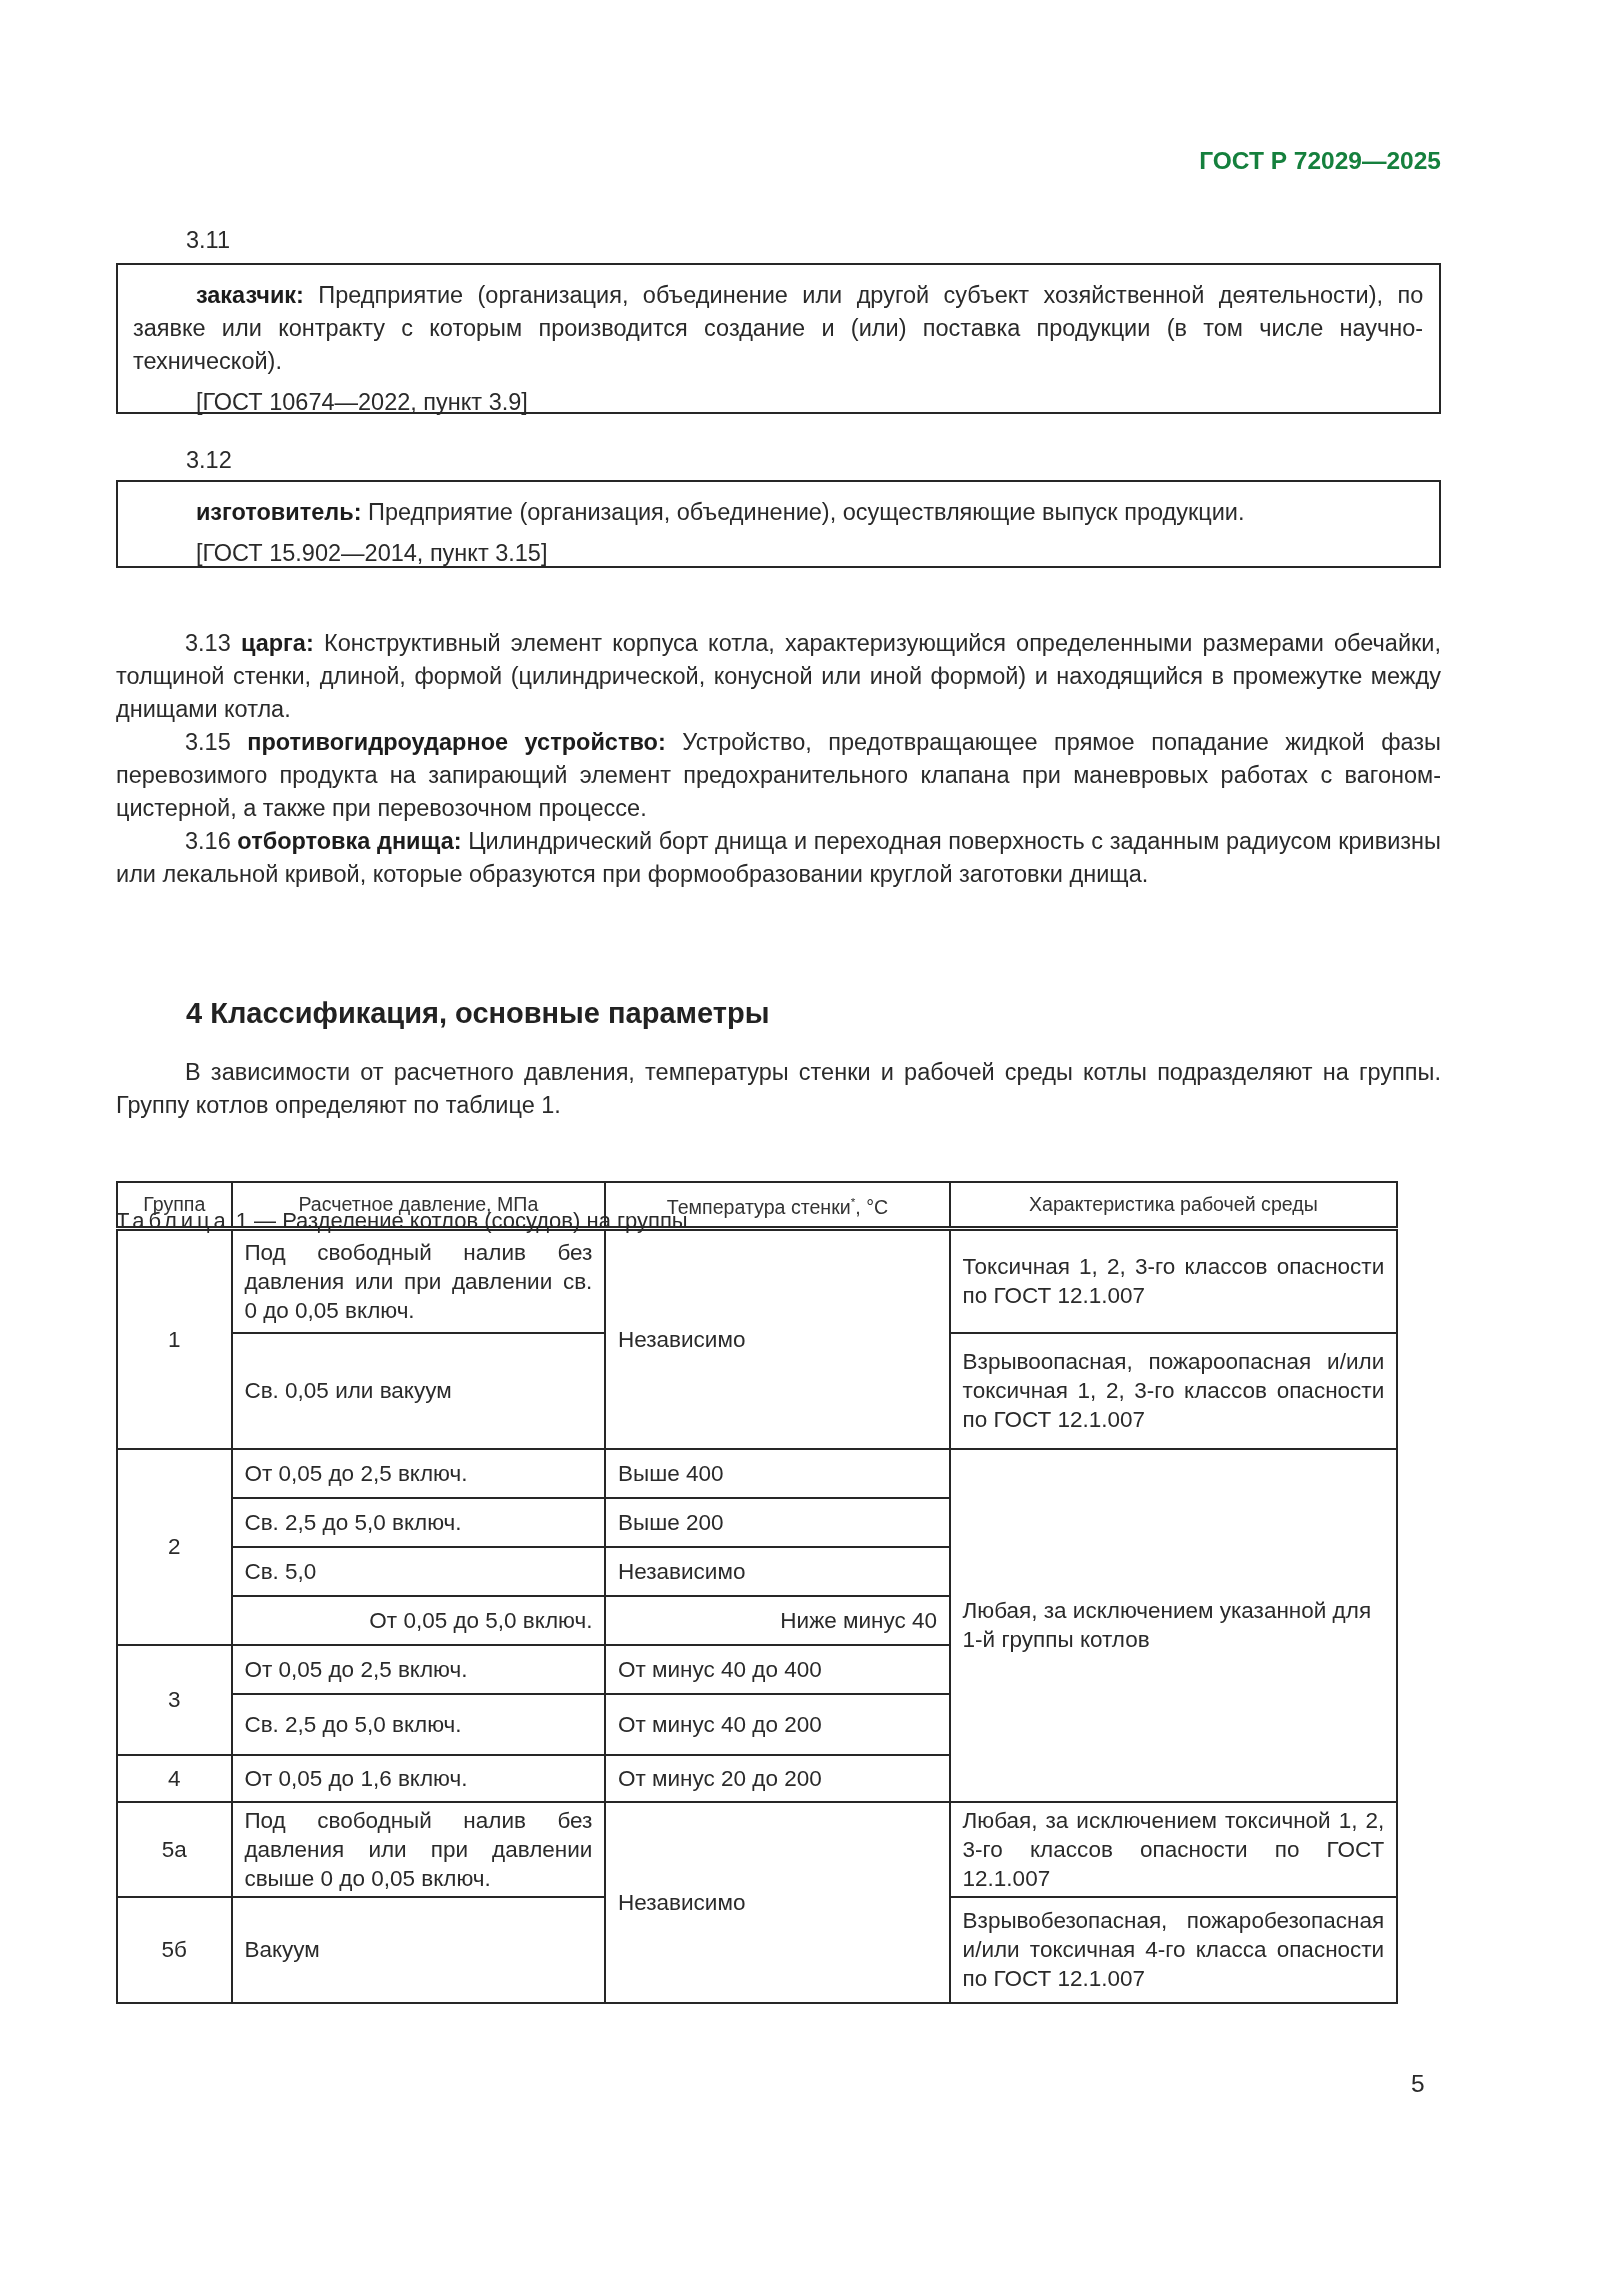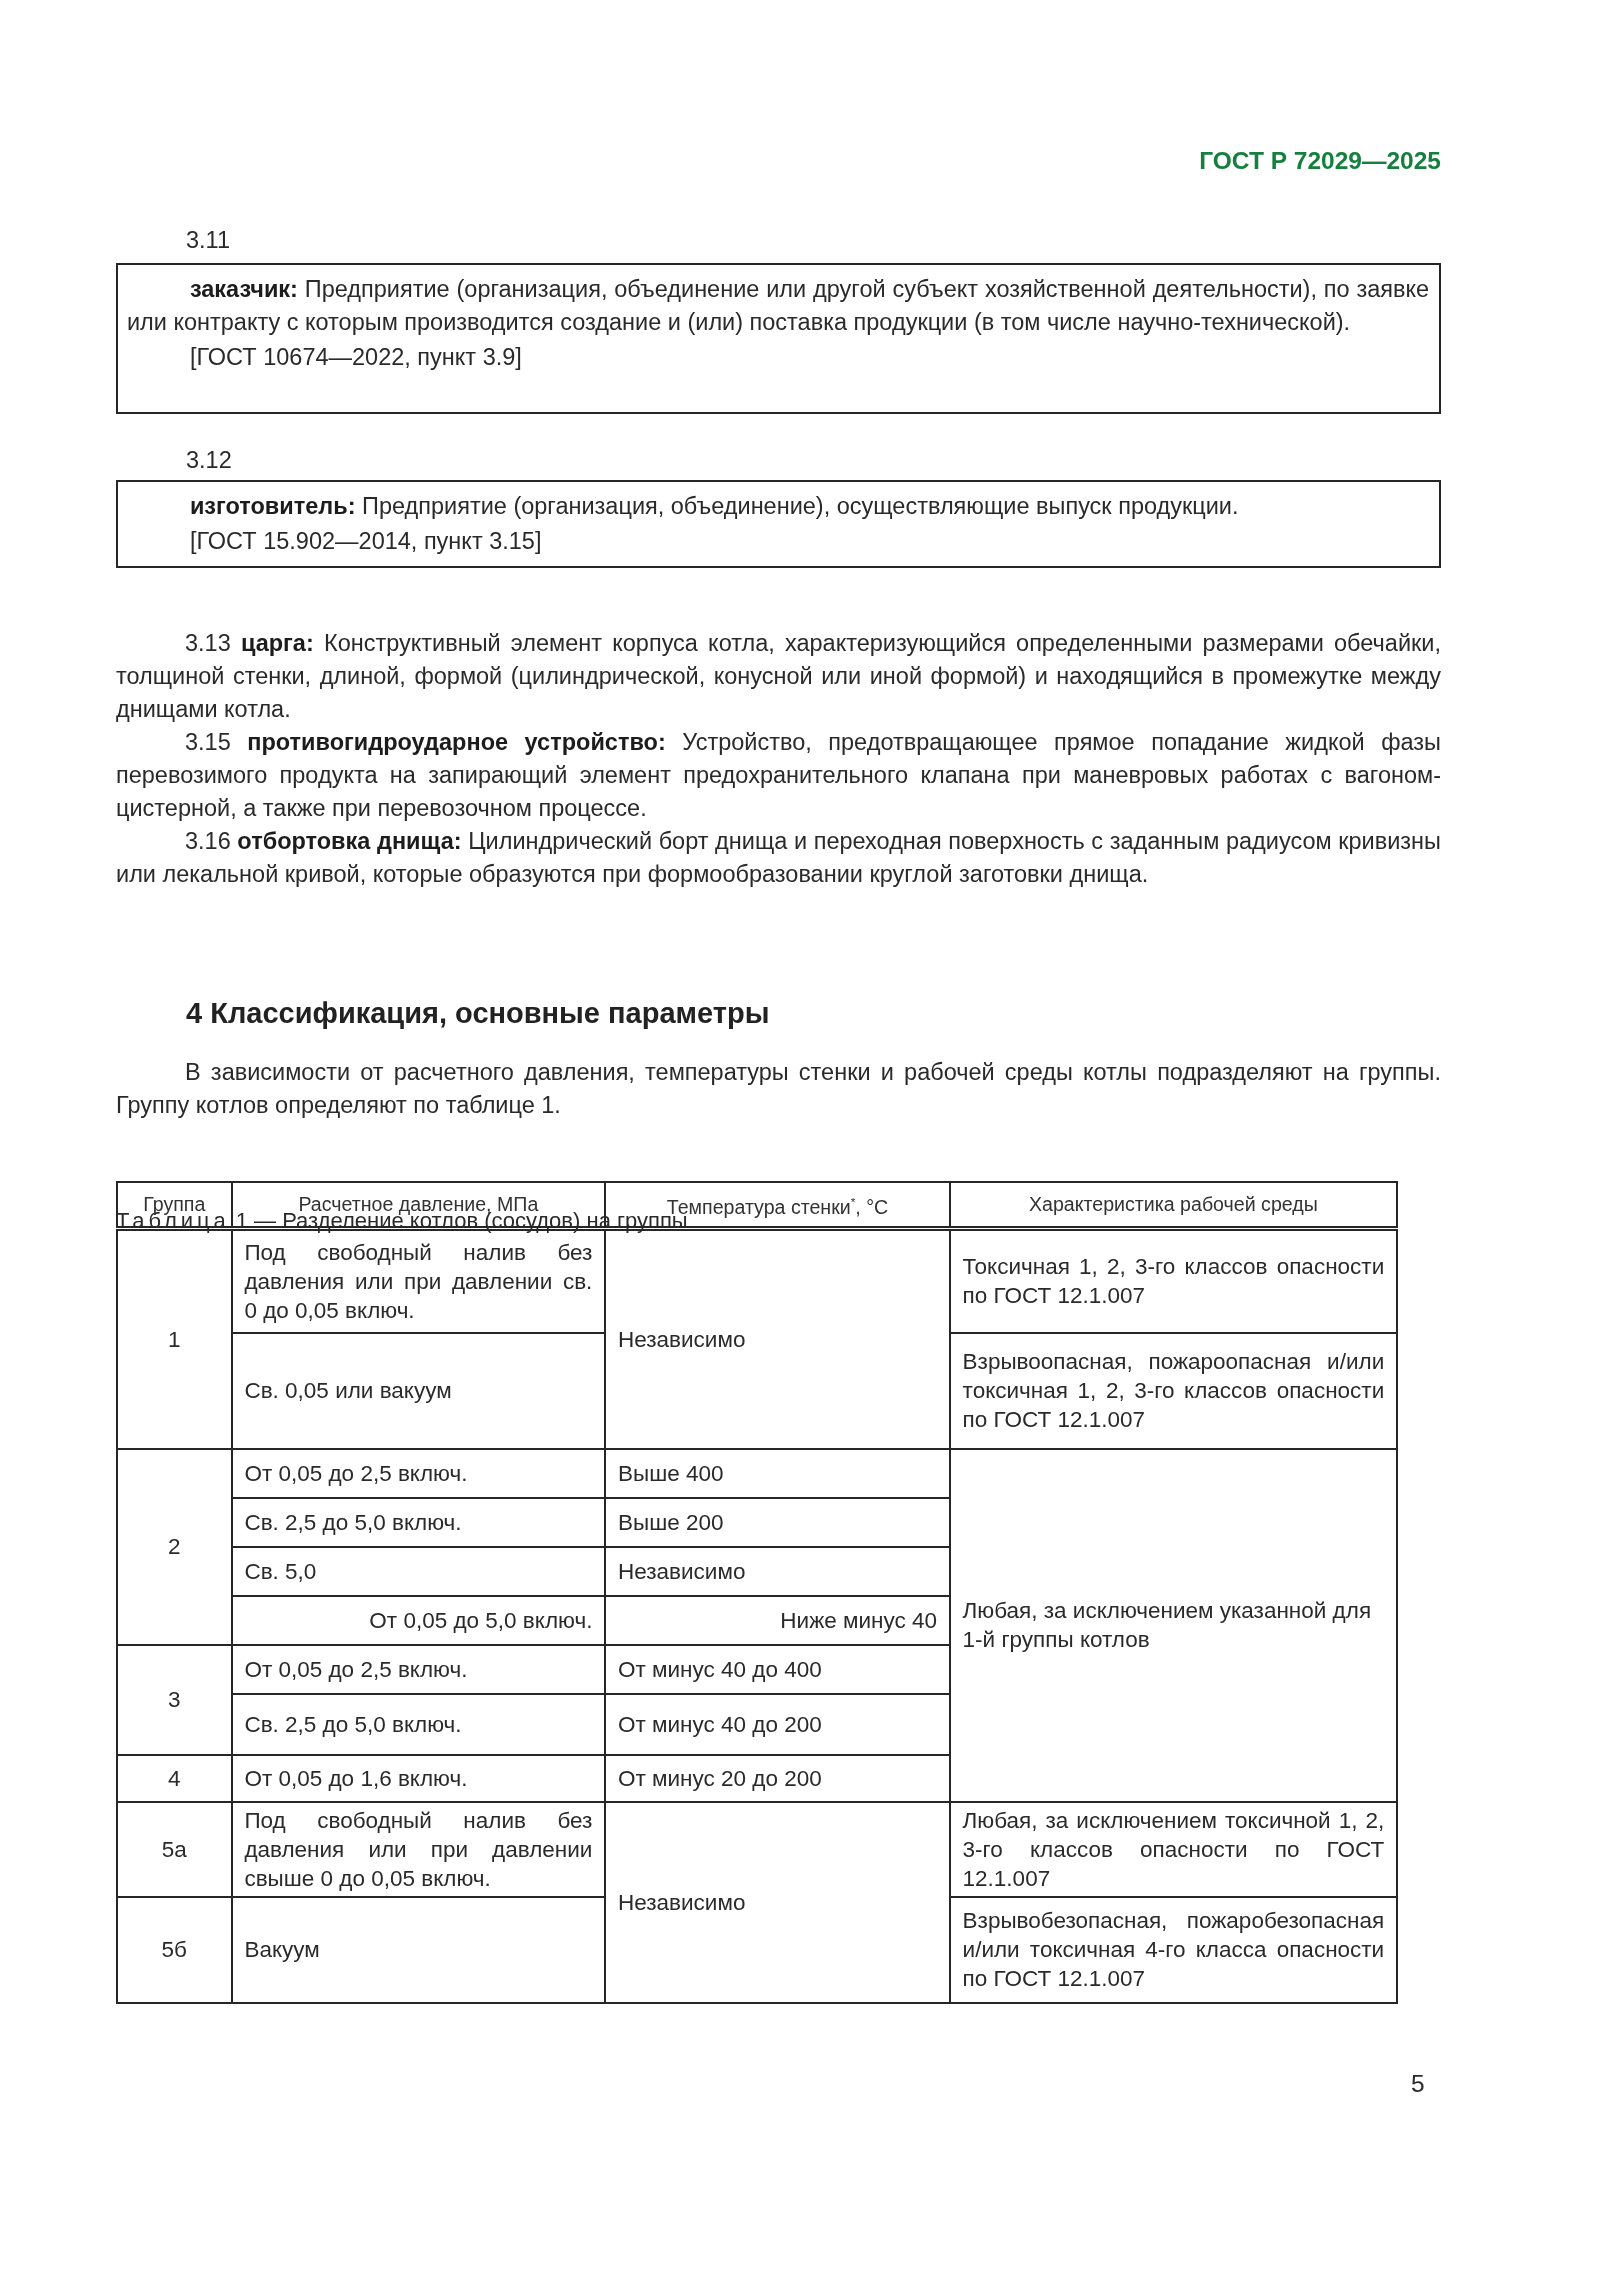--- a/index.html
+++ b/index.html
@@ -12,21 +12,21 @@
     left: 1078px; top: 147px; width: 363px; text-align: right;
     font-weight: bold; font-size: 24.5px; color: #15803d;
   }
   .para { font-size: 23.5px; line-height: 33px; text-align: justify; }
   .indent { text-indent: 69px; }
   .term-num { left: 186px; font-size: 23.5px; }
   .term-box {
     left: 116px; width: 1325px; border: 2.5px solid #262626; box-sizing: border-box;
     padding: 5.9px 7.8px 7.8px 6.9px;
   }
-  .term-box p { margin: 2px; font-size: 23.5px; line-height: 33px; text-align: justify; text-indent: 63px; }
+  .term-box p { margin: 8px; font-size: 23.5px; line-height: 33px; text-align: justify; text-indent: 63px; }
   .term-box .src { text-indent: 63px; }
   .body-block { left: 116px; width: 1325px; }
   .body-block p { margin: 0; }
   b { color: #1c1c1c; }
   .section-title { left: 186px; top: 997px; font-size: 29px; font-weight: bold; color: #222; }
   .table-caption { left: 116px; top: 1208px; font-size: 22px; }
   .table-caption .spaced { letter-spacing: 3.9px; }
 
   table.main {
     position: absolute; left: 116px; top: 1181px; width: 1282px;

